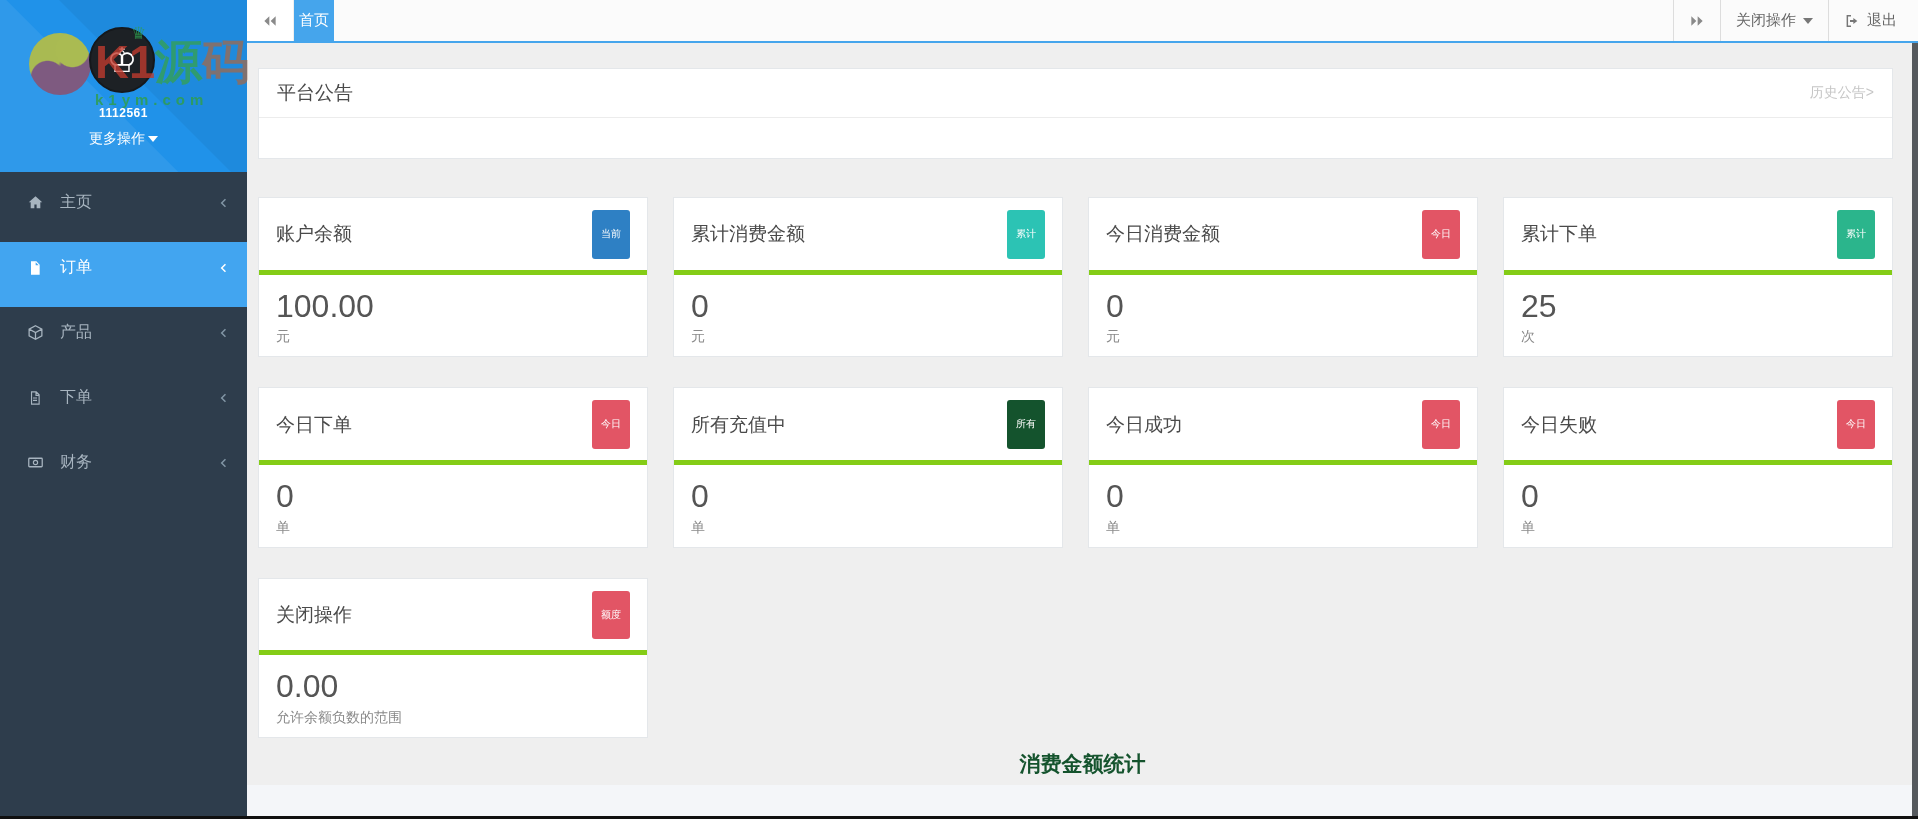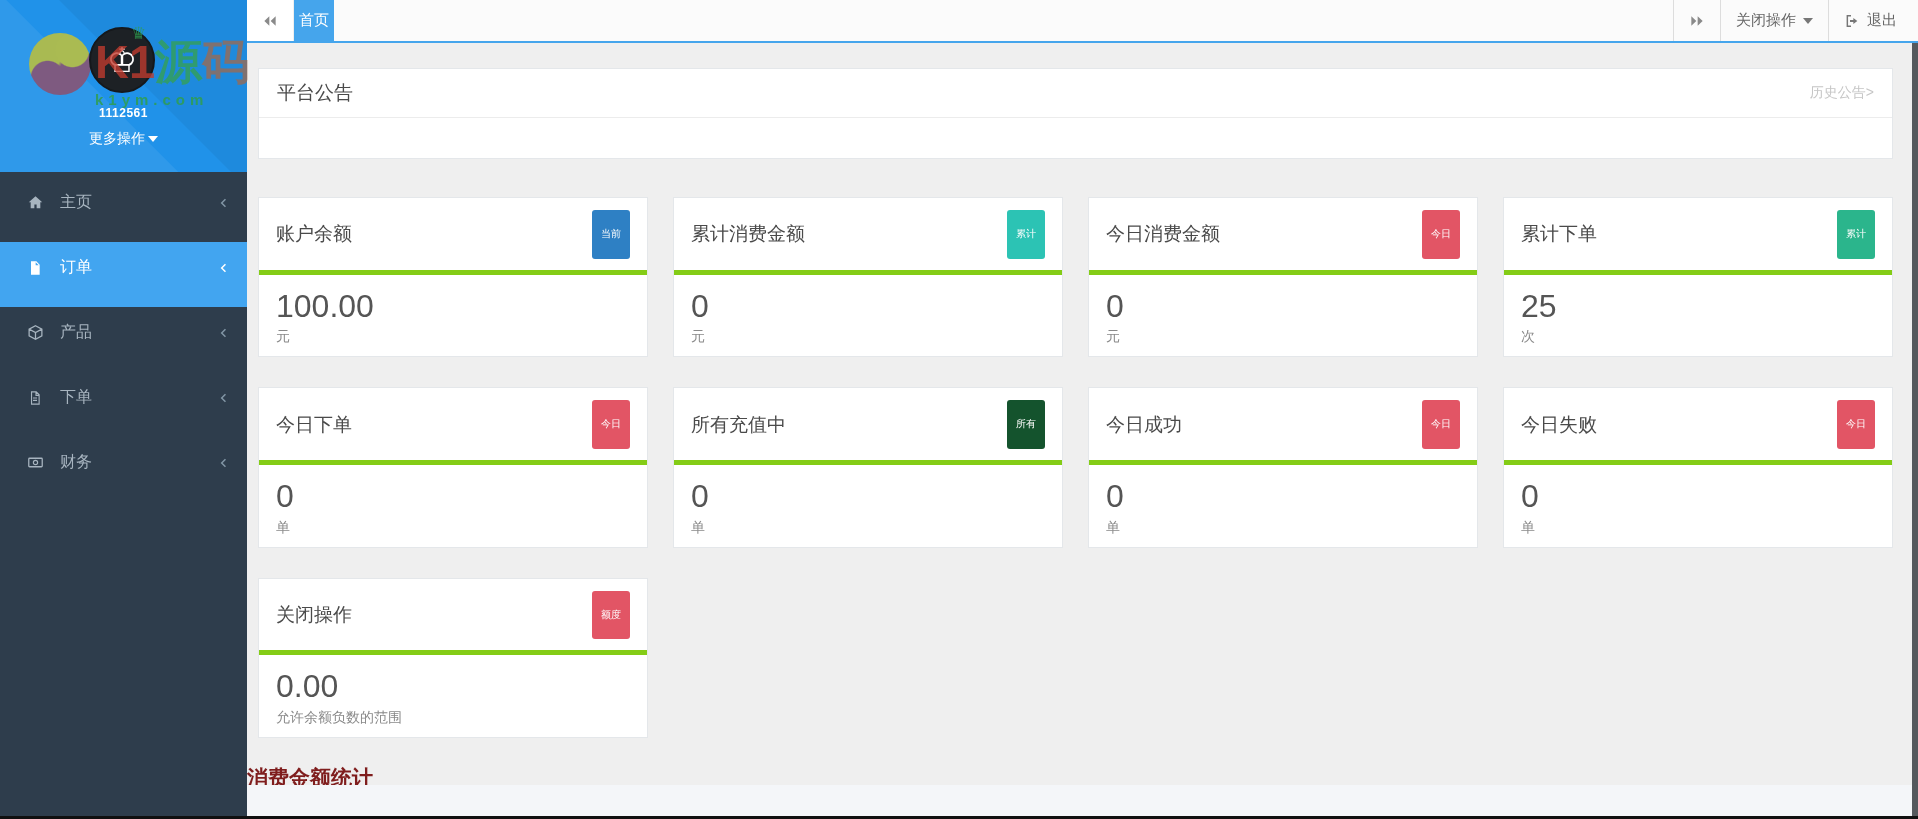--- a/index.html
+++ b/index.html
@@ -56,21 +56,21 @@
   .history-link{font-size:14px;color:#c6c6c6;cursor:pointer}
   .announcement-body{height:40px}
   .cards-grid{display:grid;grid-template-columns:repeat(4,1fr);column-gap:25px;row-gap:30px;margin:38px 25px 0 11px}
   .card{min-height:148px}
   .card-header{display:flex;justify-content:space-between;align-items:center;padding:12px 17px 11px;border-bottom:5px solid #84cc16}
   .card-title{font-size:19px;color:#4a4a4a}
   .card-badge{font-size:10px;color:#fff;padding:18px 9px;border-radius:3px;line-height:1.25}
   .card-body{padding:13px 17px 10px}
   .card-value{font-size:32px;color:#555;line-height:1.15}
   .card-unit{font-size:14px;color:#8a8a8a;margin-top:4px}
-  .stats-heading{margin-top:26px;font-size:21px;font-weight:bold;color:#7f1d1d}
+  .stats-heading{text-align:center;margin-top:12px;font-size:21px;font-weight:bold;color:#14532d}
   .content-lower{position:absolute;left:0;right:0;bottom:0;height:31px;background:#f4f6f9}
   .scroll-thumb{position:absolute;right:0;top:43px;bottom:3px;width:6px;background:#55595d;z-index:40}
   .bottom-edge{position:absolute;left:0;right:0;bottom:0;height:3px;background:#101010;z-index:50}
 </style>
 </head>
 <body>
 
 <div class="sidebar">
   <div class="sidebar-header">
     <div class="sh-deco1"></div>

